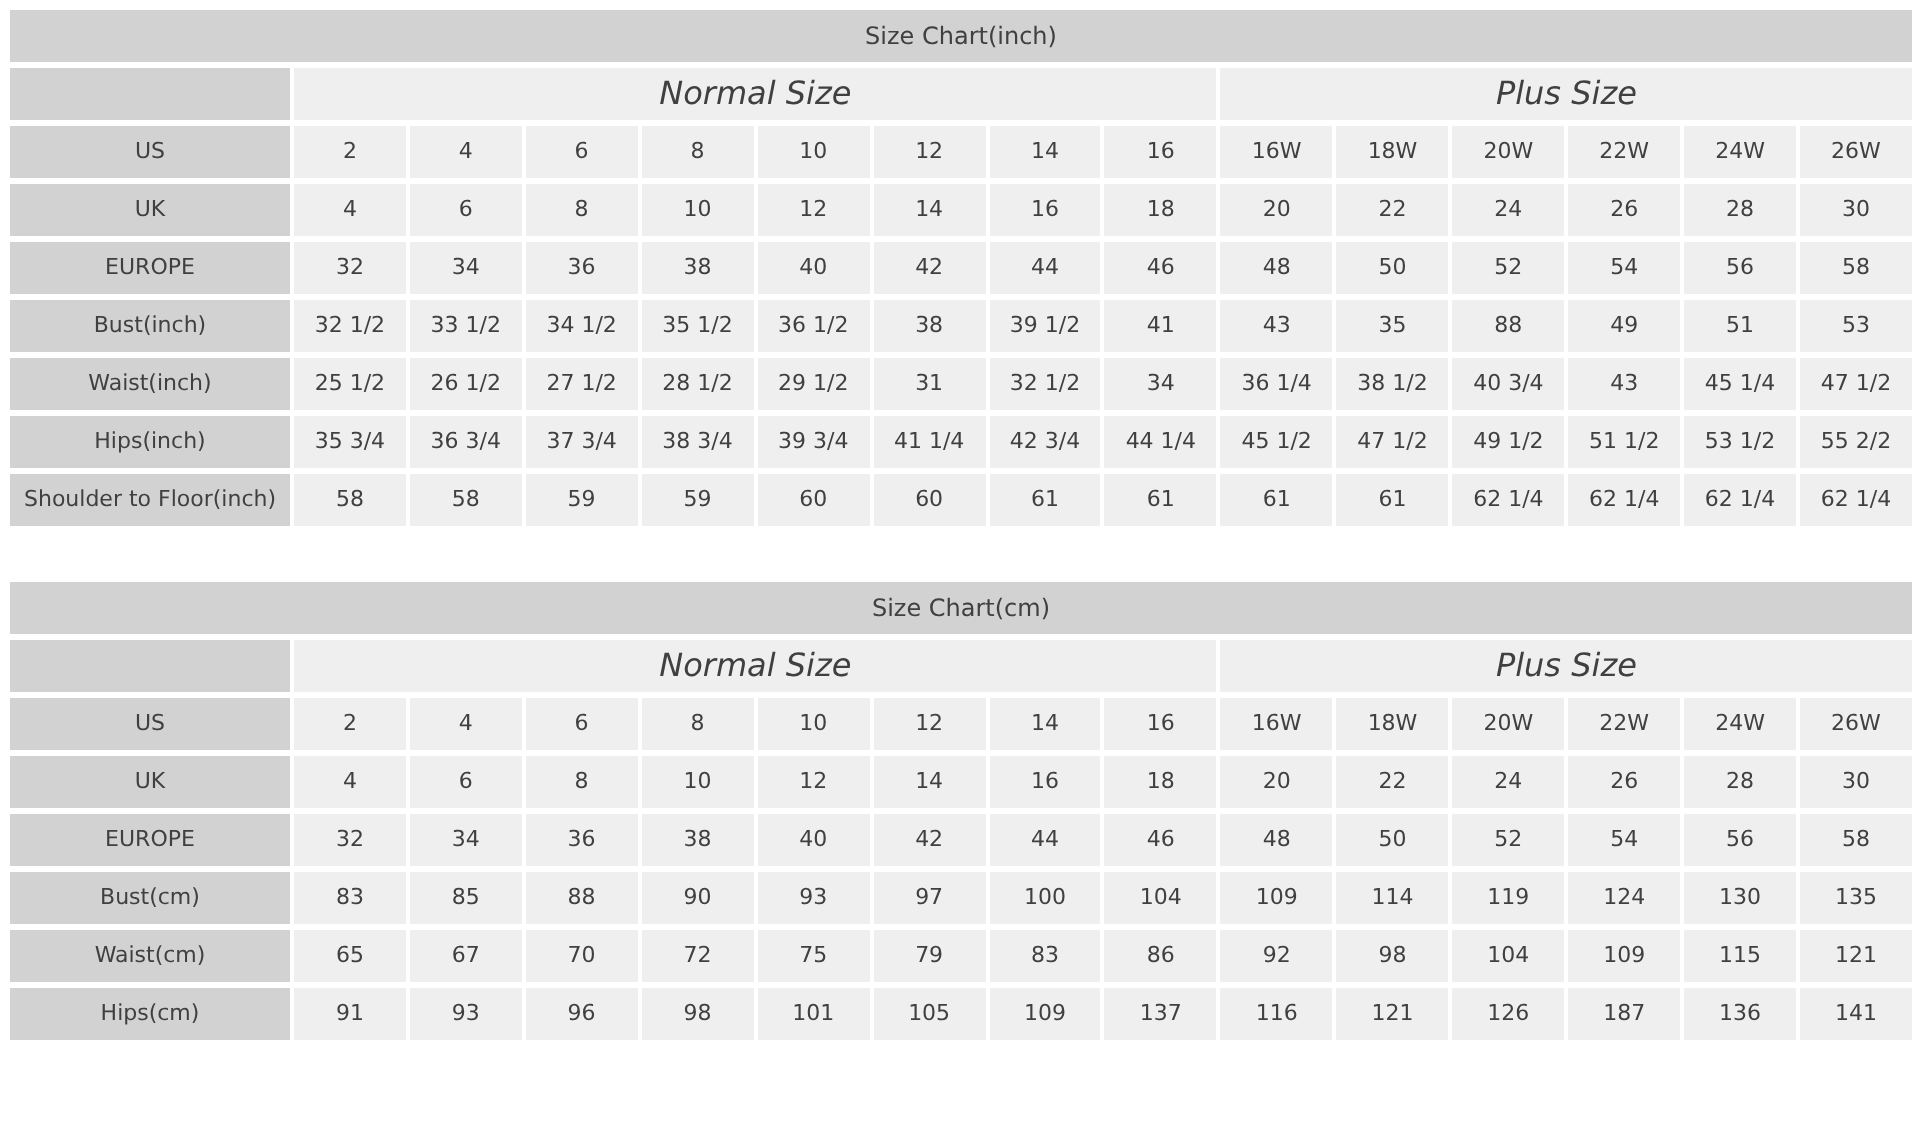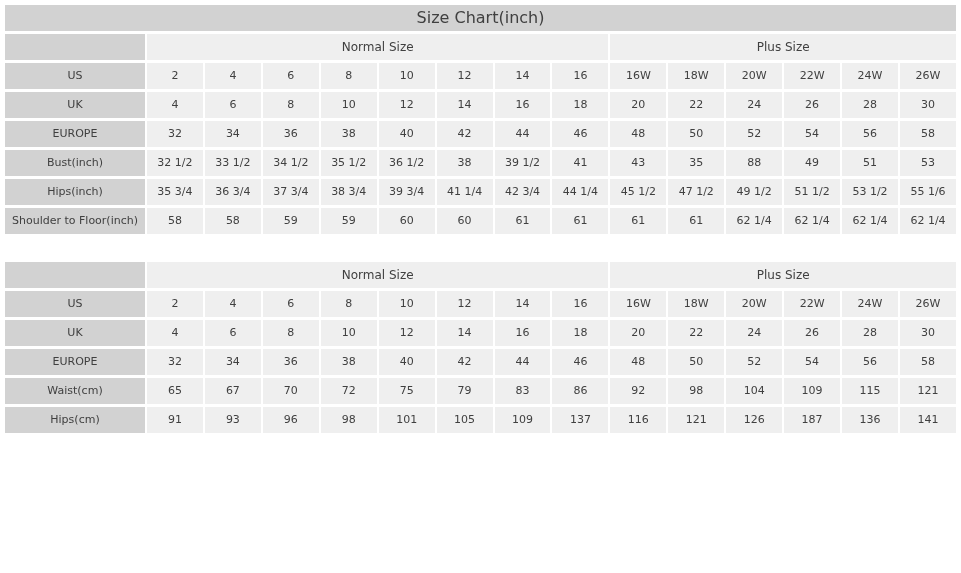--- a/index.html
+++ b/index.html
@@ -25,25 +25,26 @@
   td {
     text-align: center;
     vertical-align: middle;
     font-size: 11px;
     line-height: 16px;
     padding: 5px 3px;
     overflow: hidden;
   }
   td.title-cell {
     background: var(--header-bg, #d2d2d2);
-    font-size: 16px;
+    font-size: 12px;
   }
   td.group-cell {
     background: var(--cell-bg, #efefef);
-    font-size: 12px;
+    font-size: 16px;
+    font-style: italic;
   }
   td.corner-cell,
   td.label-cell {
     background: var(--header-bg, #d2d2d2);
   }
   td.data-cell {
     background: var(--cell-bg, #efefef);
   }
 </style>
 </head>
@@ -127,35 +128,52 @@
         <td class="data-cell">39 1/2</td>
         <td class="data-cell">41</td>
         <td class="data-cell">43</td>
         <td class="data-cell">35</td>
         <td class="data-cell">88</td>
         <td class="data-cell">49</td>
         <td class="data-cell">51</td>
         <td class="data-cell">53</td>
       </tr>
       <tr>
+        <td class="label-cell">Waist(inch)</td>
+        <td class="data-cell">25 1/2</td>
+        <td class="data-cell">26 1/2</td>
+        <td class="data-cell">27 1/2</td>
+        <td class="data-cell">28 1/2</td>
+        <td class="data-cell">29 1/2</td>
+        <td class="data-cell">31</td>
+        <td class="data-cell">32 1/2</td>
+        <td class="data-cell">34</td>
+        <td class="data-cell">36 1/4</td>
+        <td class="data-cell">38 1/2</td>
+        <td class="data-cell">40 3/4</td>
+        <td class="data-cell">43</td>
+        <td class="data-cell">45 1/4</td>
+        <td class="data-cell">47 1/2</td>
+      </tr>
+      <tr>
         <td class="label-cell">Hips(inch)</td>
         <td class="data-cell">35 3/4</td>
         <td class="data-cell">36 3/4</td>
         <td class="data-cell">37 3/4</td>
         <td class="data-cell">38 3/4</td>
         <td class="data-cell">39 3/4</td>
         <td class="data-cell">41 1/4</td>
         <td class="data-cell">42 3/4</td>
         <td class="data-cell">44 1/4</td>
         <td class="data-cell">45 1/2</td>
         <td class="data-cell">47 1/2</td>
         <td class="data-cell">49 1/2</td>
         <td class="data-cell">51 1/2</td>
         <td class="data-cell">53 1/2</td>
-        <td class="data-cell">55 1/6</td>
+        <td class="data-cell">55 2/2</td>
       </tr>
       <tr>
         <td class="label-cell">Shoulder to Floor(inch)</td>
         <td class="data-cell">58</td>
         <td class="data-cell">58</td>
         <td class="data-cell">59</td>
         <td class="data-cell">59</td>
         <td class="data-cell">60</td>
         <td class="data-cell">60</td>
         <td class="data-cell">61</td>
@@ -170,20 +188,23 @@
     </tbody>
 </table>
 
 <table class="size-table table2">
   <colgroup>
     <col class="label-col">
     <col span="14">
   </colgroup>
   <thead>
     <tr>
+      <td colspan="15" class="title-cell">Size Chart(cm)</td>
+    </tr>
+    <tr>
       <td class="corner-cell"></td>
       <td class="group-cell" colspan="8">Normal Size</td>
       <td class="group-cell" colspan="6">Plus Size</td>
     </tr>
   </thead>
   <tbody>
       <tr>
         <td class="label-cell">US</td>
         <td class="data-cell">2</td>
         <td class="data-cell">4</td>
@@ -228,20 +249,37 @@
         <td class="data-cell">44</td>
         <td class="data-cell">46</td>
         <td class="data-cell">48</td>
         <td class="data-cell">50</td>
         <td class="data-cell">52</td>
         <td class="data-cell">54</td>
         <td class="data-cell">56</td>
         <td class="data-cell">58</td>
       </tr>
       <tr>
+        <td class="label-cell">Bust(cm)</td>
+        <td class="data-cell">83</td>
+        <td class="data-cell">85</td>
+        <td class="data-cell">88</td>
+        <td class="data-cell">90</td>
+        <td class="data-cell">93</td>
+        <td class="data-cell">97</td>
+        <td class="data-cell">100</td>
+        <td class="data-cell">104</td>
+        <td class="data-cell">109</td>
+        <td class="data-cell">114</td>
+        <td class="data-cell">119</td>
+        <td class="data-cell">124</td>
+        <td class="data-cell">130</td>
+        <td class="data-cell">135</td>
+      </tr>
+      <tr>
         <td class="label-cell">Waist(cm)</td>
         <td class="data-cell">65</td>
         <td class="data-cell">67</td>
         <td class="data-cell">70</td>
         <td class="data-cell">72</td>
         <td class="data-cell">75</td>
         <td class="data-cell">79</td>
         <td class="data-cell">83</td>
         <td class="data-cell">86</td>
         <td class="data-cell">92</td>

